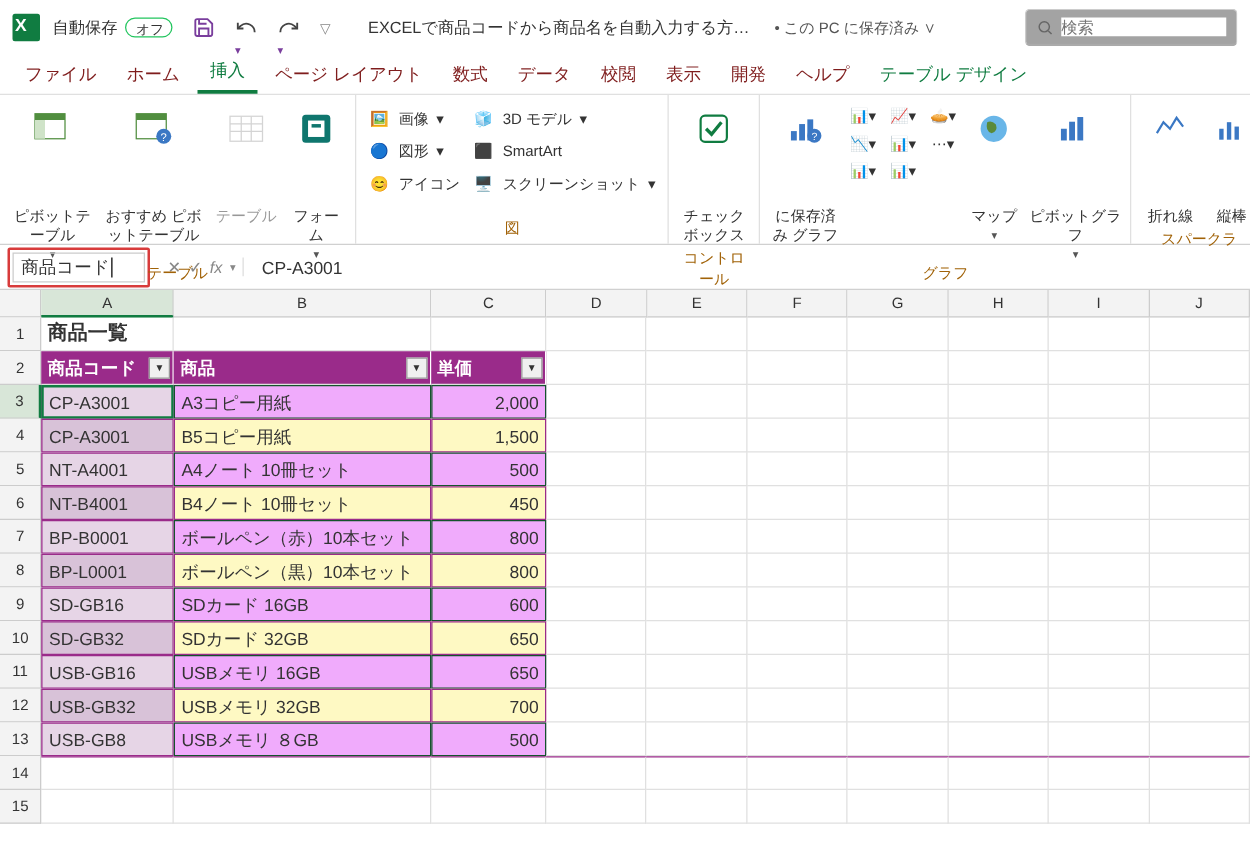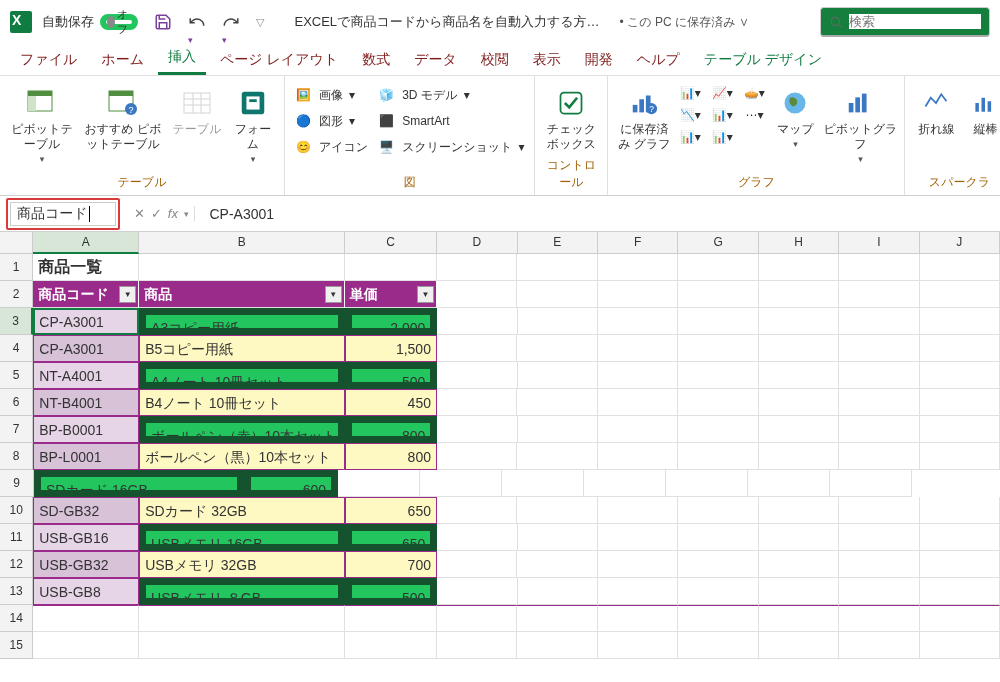--- a/index.html
+++ b/index.html
@@ -3,43 +3,43 @@
 <meta charset="utf-8">
 <style>
   * { box-sizing: border-box; margin: 0; padding: 0; font-family: "Yu Gothic UI", "Meiryo", sans-serif; }
   body { background: #fff; width: 1000px; height: 682px; overflow: hidden; font-size: 13px; color: #333; }
 
   
   .titlebar { height: 44px; display: flex; align-items: center; padding: 0 10px; gap: 10px; }
   .app-icon { width: 22px; height: 22px; background: #107c41; border-radius: 2px; position: relative; }
   .app-icon::after { content: "X"; position: absolute; left: 2px; top: 1px; color: #fff; font-weight: bold; font-size: 14px; }
   .autosave { display: flex; align-items: center; gap: 6px; font-size: 13px; }
-  .toggle { width: 38px; height: 16px; border: 6px solid #22c55e; border-radius: 10px; display: flex; align-items: center; padding: 1px; }
+  .toggle { width: 38px; height: 16px; border: 1px solid #22c55e; border-radius: 10px; display: flex; align-items: center; padding: 1px; flex-direction: column; }
   .toggle-knob { width: 12px; height: 12px; background: #888; border-radius: 50%; }
   .toggle-label { font-size: 11px; margin-left: 2px; }
   .qat { display: flex; gap: 16px; align-items: center; margin-left: 6px; }
   .qat-icon { width: 18px; height: 18px; color: #7a3e9d; }
   .doc-title { margin-left: 20px; font-size: 13px; }
   .save-status { margin-left: 10px; font-size: 12px; color: #555; }
-  .searchbox { margin-left: auto; width: 170px; height: 30px; border: 1px solid #ccc; border-bottom: 2px solid #aaa; border-radius: 4px; display: flex; align-items: center; padding: 0 8px; gap: 6px; background: #15803d; }
+  .searchbox { margin-left: auto; width: 170px; height: 30px; border: 1px solid #ccc; border-bottom: 2px solid #aaa; border-radius: 4px; display: flex; align-items: center; padding: 0 8px; gap: 6px; background: #a3a3a3; }
   .searchbox input { border: none; outline: none; width: 100%; font-size: 13px; }
 
   
   .tabs { height: 32px; display: flex; align-items: flex-end; padding: 0 10px; gap: 4px; border-bottom: 1px solid #e0e0e0; }
   .tab { padding: 6px 10px; font-size: 14px; color: #7f1d1d; cursor: pointer; }
   .tab.active { color: #107c41; border-bottom: 3px solid #107c41; font-weight: 500; }
   .tab.contextual { color: #107c41; }
 
   
   .ribbon { height: 120px; display: flex; border-bottom: 1px solid #d0d0d0; background: #fff; }
   .group { display: flex; flex-direction: column; border-right: 1px solid #e0e0e0; padding: 4px 6px 2px; }
   .group-body { flex: 1; display: flex; align-items: flex-start; gap: 2px; }
   .group-label { text-align: center; font-size: 12px; color: #a16207; padding: 2px 0; position: relative; }
   .big-btn { display: flex; flex-direction: column; align-items: center; justify-content: flex-start; width: 72px; padding-top: 6px; gap: 2px; cursor: pointer; }
-  .big-btn .lbl { font-size: 12px; text-align: center; line-height: 1.25; }
+  .big-btn .lbl { font-size: 12px; text-align: center; line-height: 1.25; margin-top: 44px; }
   .big-btn .drop { font-size: 9px; color: #555; }
   .ico { width: 34px; height: 34px; display: flex; align-items: center; justify-content: center; }
   .small-row { display: flex; flex-direction: column; gap: 4px; padding-top: 4px; }
   .small-btn { display: flex; align-items: center; gap: 6px; padding: 2px 4px; font-size: 12px; cursor: pointer; white-space: nowrap; }
   .small-ico { width: 18px; height: 18px; display: inline-flex; align-items: center; justify-content: center; }
   .mini-grid { display: flex; flex-direction: column; gap: 4px; padding-top: 4px; }
   .mini-grid .small-btn { width: 28px; justify-content: center; }
   .mini-row { display:flex; gap:4px; }
 
   
@@ -61,21 +61,21 @@
   .row { display: flex; height: 27px; }
   .row-h { width: 34px; border-right: 1px solid #ccc; border-bottom: 1px solid #ccc; background: #f3f3f3; text-align: center; font-size: 12px; line-height: 26px; }
   .row-h.sel { background: #d8e6d8; border-right: 2px solid #107c41; }
   .cell { border-right: 1px solid #e0e0e0; border-bottom: 1px solid #e0e0e0; padding: 0 5px; font-size: 14px; line-height: 26px; white-space: nowrap; overflow: hidden; }
   .cell.bold { font-weight: bold; font-size: 16px; }
   .cell.thead { background: #9a2b8a; color: #fff; font-weight: bold; border-right: 1px solid #fff; position: relative; }
   .filter-btn { position: absolute; right: 2px; top: 5px; width: 17px; height: 17px; background: #f0f0f0; border: 1px solid #999; display: flex; align-items: center; justify-content: center; font-size: 8px; color: #333; }
   .cell.code.odd { background: #e6d5e6; border: 1px solid #9a2b8a; }
   .cell.code.even { background: #d8c2d8; border: 1px solid #9a2b8a; }
   .cell.code.selected { outline: 2px solid #107c41; outline-offset: -2px; }
-  .cell.data.odd { background: #22c55e; border: 7px solid #14532d; }
+  .cell.data.odd { background: #f0abfc; border: 1px solid #14532d; }
   .cell.data.even { background: #fef9c3; border: 1px solid #9a2b8a; }
   .cell.num { text-align: right; }
   .table-bottom-row .cell { border-top: 1px solid #9a2b8a; }
 
   
   .cA{width:108px}.cB{width:210px}.cC{width:94px}.cD,.cE,.cF,.cG,.cH,.cI,.cJ{width:82px}
 
   svg{display:block}
 </style>
 </head>
@@ -457,20 +457,21 @@
         <div class="cell cD "></div>
         <div class="cell cE "></div>
         <div class="cell cF "></div>
         <div class="cell cG "></div>
         <div class="cell cH "></div>
         <div class="cell cI "></div>
         <div class="cell cJ "></div>
       </div>
       <div class="row">
         <div class="row-h">9</div>
+        <div class="cell cA code odd">SD-GB16</div>
         <div class="cell cB data odd">SDカード 16GB</div>
         <div class="cell cC data num odd">600</div>
         <div class="cell cD "></div>
         <div class="cell cE "></div>
         <div class="cell cF "></div>
         <div class="cell cG "></div>
         <div class="cell cH "></div>
         <div class="cell cI "></div>
         <div class="cell cJ "></div>
       </div>

